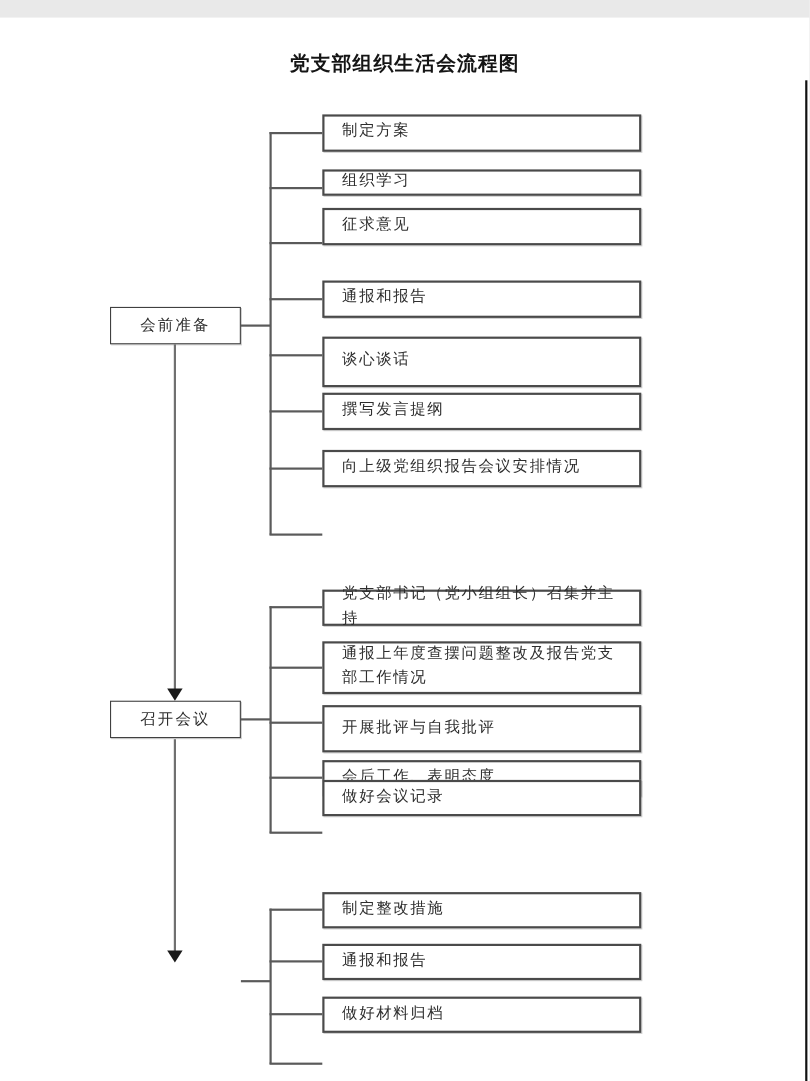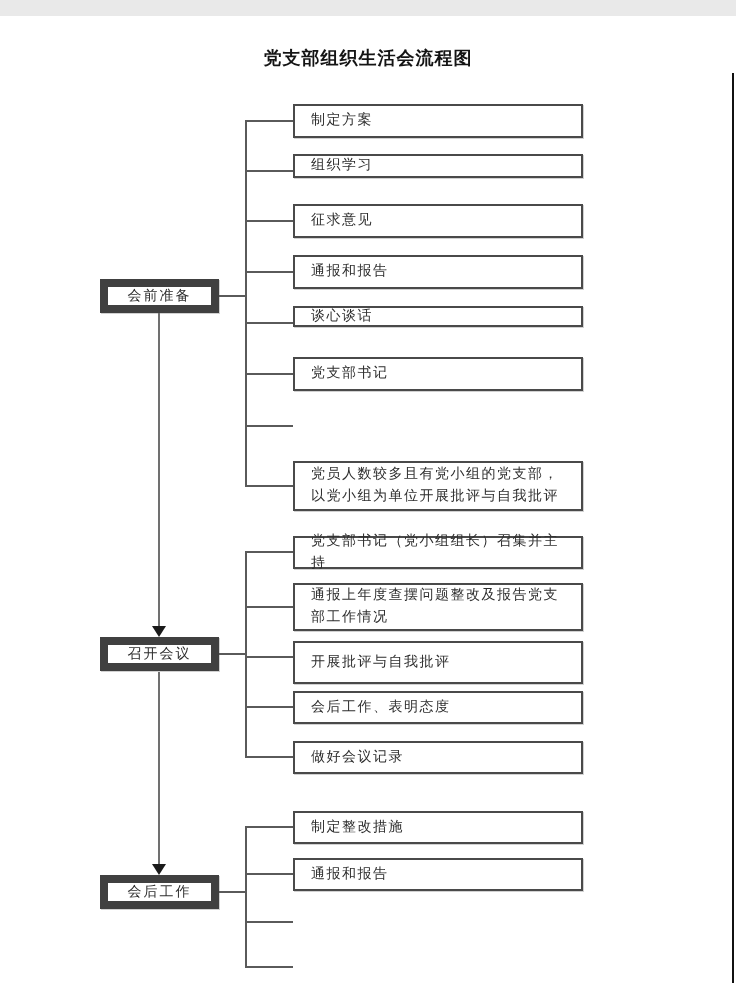--- a/index.html
+++ b/index.html
@@ -13,21 +13,21 @@
   }
   .title{
     position:absolute;top:30px;left:0;width:736px;
     text-align:center;
     font-size:18px;font-weight:bold;
     letter-spacing:1px;
     color:#141414;
   }
   .stage{
     position:absolute;left:100px;width:119px;height:34px;
-    border:8px solid #404040;background:#fff;
+    border:1px solid #404040;background:#fff;
     box-sizing:border-box;
     display:flex;align-items:center;justify-content:center;
     font-size:14px;letter-spacing:2px;color:#2e2e2e;
     box-shadow:1px 1px 0 rgba(0,0,0,0.18);
   }
   .node{
     position:absolute;left:293px;width:290px;
     border:2px solid #4a4a4a;background:#fff;
     box-sizing:border-box;
     display:flex;align-items:center;
@@ -53,38 +53,38 @@
 
 <div class="page">
 
   <div class="title">党支部组织生活会流程图</div>
 
   <div class="border-right"></div>
   <div class="border-bottom"></div>
 
   <div class="stage" style="top:263px">会前准备</div>
   <div class="stage" style="top:621px">召开会议</div>
-  <div class="stage" style="top:859px">会后工作</div>
 
   <div class="node" style="top:88px;height:34px">制定方案</div>
   <div class="node" style="top:138px;height:24px">组织学习</div>
-  <div class="node" style="top:188px;height:34px">征求意见</div>
+  <div class="node" style="top:173px;height:34px">征求意见</div>
   <div class="node" style="top:239px;height:34px">通报和报告</div>
-  <div class="node" style="top:290px;height:21px">谈心谈话</div>
-  <div class="node" style="top:341px;height:34px">党支部书记</div>
-  <div class="node" style="top:445px;height:50px">党员人数较多且有党小组的党支部，以党小组为单位开展批评与自我批评</div>
+  <div class="node" style="top:290px;height:46px">谈心谈话</div>
+  <div class="node" style="top:341px;height:34px">撰写发言提纲</div>
+  <div class="node" style="top:393px;height:34px">向上级党组织报告会议安排情况</div>
 
   <div class="node" style="top:567px;height:48px">通报上年度查摆问题整改及报告党支部工作情况</div>
   <div class="node" style="top:520px;height:33px">党支部书记（党小组组长）召集并主持</div>
   <div class="node" style="top:625px;height:43px">开展批评与自我批评</div>
   <div class="node" style="top:675px;height:33px">会后工作、表明态度</div>
-  <div class="node" style="top:725px;height:33px">做好会议记录</div>
+  <div class="node" style="top:693px;height:33px">做好会议记录</div>
 
   <div class="node" style="top:795px;height:33px">制定整改措施</div>
   <div class="node" style="top:842px;height:33px">通报和报告</div>
+  <div class="node" style="top:890px;height:33px">做好材料归档</div>
 
   <div class="vline" style="left:245px;top:104px;height:366px"></div>
   <div class="vline" style="left:245px;top:535px;height:206px"></div>
   <div class="vline" style="left:245px;top:810px;height:141px"></div>
 
   <div class="hline" style="left:219px;top:279px;width:27px"></div>
   <div class="hline" style="left:219px;top:637px;width:27px"></div>
   <div class="hline" style="left:219px;top:875px;width:27px"></div>
 
   <div class="hline" style="left:245px;top:104px;width:48px"></div>

